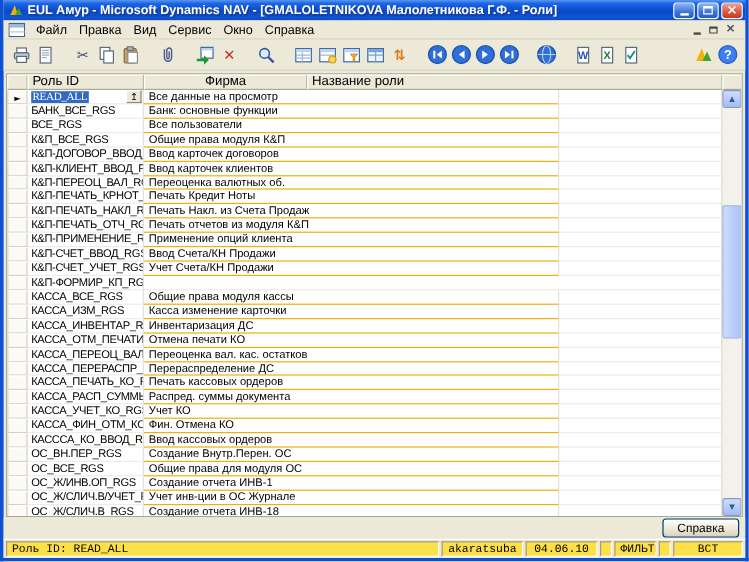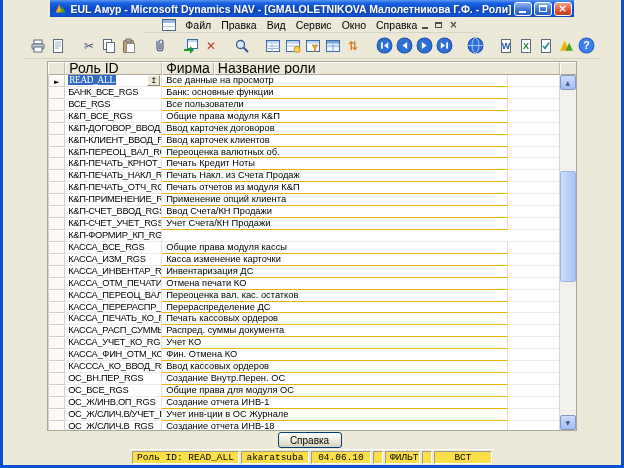--- a/index.html
+++ b/index.html
@@ -1,53 +1,53 @@
 <!DOCTYPE html>
 <html><head>
 <meta charset="utf-8">
 <style>
   html,body{margin:0;padding:0;background:#fff;}
   body{width:624px;height:468px;overflow:hidden;font-family:"Liberation Sans",sans-serif;}
   .window{width:624px;height:468px;box-sizing:border-box;display:flex;flex-direction:column;
     border-left:3px solid #0c50d4;border-right:3px solid #0c50d4;border-bottom:3px solid #0c50d4;
-    background:#ece9d8;align-items:center;}
+    background:#ece9d8;}
   
   .titlebar{height:17px;flex:none;display:flex;align-items:center;padding:0 2px 0 4px;
     background:linear-gradient(180deg,#5a96f0 0%,#1a64e4 18%,#0b49c8 55%,#0e55d6 88%,#0a47bc 100%);}
   .titlebar .tlogo{width:13px;height:13px;margin-right:3px;flex:none;}
   .title-text{color:#fff;font-size:10.5px;font-weight:bold;white-space:nowrap;overflow:hidden;
     text-shadow:1px 1px 1px #1b3c8a;flex:1;}
   .wbtn{width:18px;height:14px;margin-left:2px;flex:none;border:1px solid #fff;border-radius:3px;
     display:flex;align-items:center;justify-content:center;box-sizing:border-box;}
   .wbtn.blue{background:linear-gradient(180deg,#8fb4f4,#3c72d8 60%,#2a5cc4);}
   .wbtn.red{background:linear-gradient(180deg,#f2a492,#e0583c 55%,#c43c1e);}
   .g-min{width:7px;height:2px;background:#fff;margin-top:6px;}
   .g-max{width:8px;height:7px;border:1px solid #fff;border-top-width:2px;box-sizing:border-box;}
   .g-close{color:#fff;font-size:11px;font-weight:bold;line-height:10px;font-family:"DejaVu Sans",sans-serif;}
   
   .menubar{height:15px;flex:none;display:flex;align-items:center;background:#ece9d8;
-    border-bottom:1px solid #d8d4c4;padding:0 18px;font-size:10.5px;color:#000;}
+    border-bottom:1px solid #d8d4c4;padding:0 4px;font-size:10.5px;color:#000;}
   .mdi-icon{width:14px;height:12px;margin-right:4px;flex:none;}
   .menu-item{padding:0 5px;white-space:nowrap;}
   .mdi-ctrls{margin-left:auto;display:flex;align-items:center;gap:7px;padding-right:4px;}
   .m-min{width:6px;height:2px;background:#4a4a46;margin-top:6px;}
   .m-rest{width:7px;height:6px;border:1px solid #4a4a46;border-top-width:2px;box-sizing:border-box;}
   .m-close{color:#4a4a46;font-size:10px;font-weight:bold;line-height:9px;font-family:"DejaVu Sans",sans-serif;}
   
   .toolbar{height:25px;flex:none;display:flex;align-items:center;background:#ece9d8;
     border-bottom:1px solid #d8d4c4;padding:0 5px;}
   .ti{width:20px;height:20px;flex:none;display:flex;align-items:center;justify-content:center;}
   .ti svg{display:block;}
   .gap{margin-left:11px;}
   .push{margin-left:auto;}
   .tglyph{font-family:"DejaVu Sans",sans-serif;font-weight:bold;}
   
   .tableframe{flex:1;margin:2px 2px 0 2px;border:1px solid #a9a795;background:#fff;
     display:flex;flex-direction:column;overflow:hidden;}
-  .thead{height:13px;flex:none;display:flex;background:#ece9d8;font-size:14px;}
+  .thead{height:13px;flex:none;display:flex;background:#ece9d8;font-size:11px;}
   .hc{box-sizing:border-box;border-right:1px solid #bdbaab;border-bottom:1px solid #aca899;
     border-top:1px solid #fff;border-left:1px solid #fff;padding:0 3px;white-space:nowrap;
     overflow:hidden;line-height:11px;}
   .hc.s{width:17px;flex:none;}
   .hc.id{width:97px;flex:none;}
   .hc.nm{width:346px;flex:none;}
   .hc.co{flex:1;text-align:center;}
   .hc.corner{width:16px;flex:none;border-right:none;}
   .tbody-wrap{flex:1;display:flex;overflow:hidden;}
   .tbody{flex:1;overflow:hidden;}

